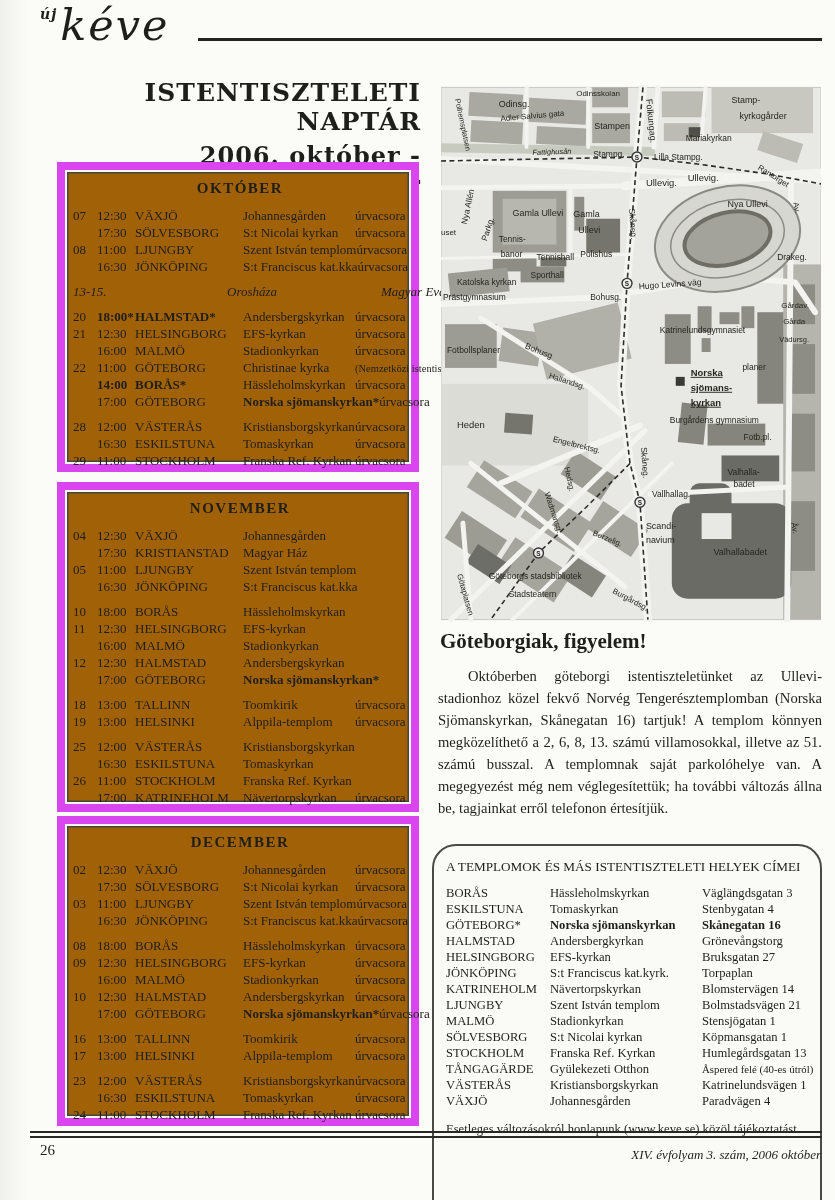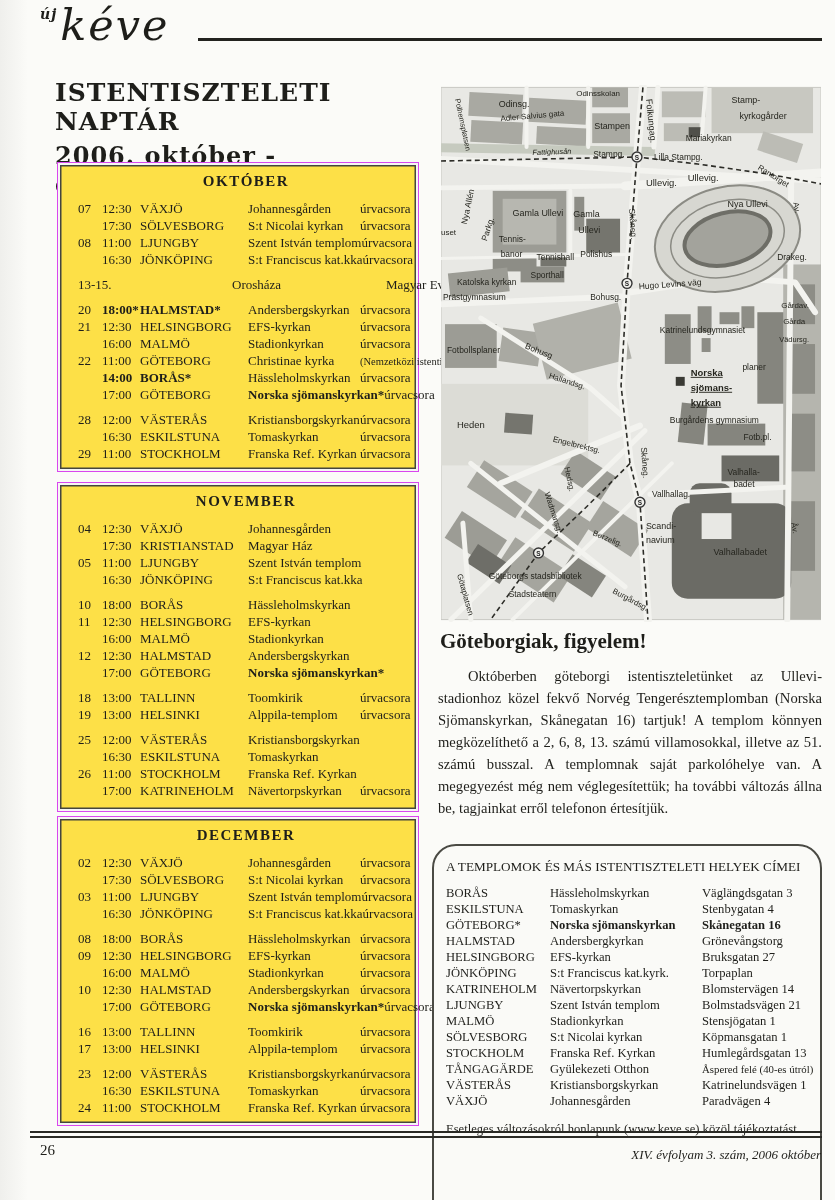--- a/index.html
+++ b/index.html
@@ -11,41 +11,41 @@
 
   
   .logo{position:absolute;left:40px;top:4px;display:flex;align-items:flex-start;}
   .logo-uj{font-size:14px;font-weight:bold;font-style:italic;letter-spacing:1px;margin-top:2px;
            font-family:"DejaVu Serif",serif;}
   .logo-keve{font-size:43px;line-height:1;font-style:italic;font-weight:normal;letter-spacing:2px;
            font-family:"DejaVu Serif",serif;margin-left:3px;}
   .masthead-rule{position:absolute;left:198px;right:13px;top:38px;height:0;border-top:3px solid #23231f;}
 
   
-  .cal-title{position:absolute;left:55px;top:78px;width:366px;text-align:left;
+  .cal-title{position:absolute;left:55px;top:78px;width:366px;text-align:right;
              font-family:"DejaVu Serif",serif;font-weight:bold;}
   .cal-title-1{font-size:25px;letter-spacing:1px;}
   .cal-title-2{font-size:24px;margin-top:5px;letter-spacing:1px;}
 
   
-  .month-box{position:absolute;left:57px;width:362px;background:#fde047;box-sizing:border-box;
-             border:1px solid #d946ef;
+  .month-box{position:absolute;left:57px;width:362px;background:#a16207;box-sizing:border-box;
+             border:8px solid #d946ef;
              box-shadow:inset 0 0 0 2px #f6f6f3, inset 0 0 0 3.5px #45453f;
-             padding:8px 4px 0 20px;}
+             padding:8px 4px 0 8px;}
   .box-oct{top:162px;height:310px;}
   .box-nov{top:482px;height:330px;}
   .box-dec{top:816px;height:310px;}
   .month-title{text-align:center;font-weight:bold;font-size:15px;letter-spacing:1.5px;margin:2px 0 11px;}
   .cal-row{display:flex;align-items:baseline;height:17px;font-size:13px;white-space:nowrap;}
   .cal-row .d{width:24px;flex:none;}
   .cal-row .t{width:38px;flex:none;}
   .cal-row .c{width:100px;flex:none;margin-right:8px;}
   .cal-row .p{min-width:112px;flex:none;}
   .cal-row .n{flex:none;}
-  .cal-row.it{gap:46px;}
+  .cal-row.it{font-style:italic;gap:46px;}
   .cal-row .b{font-weight:bold;}
   .small-note{font-size:10.5px;}
   .spacer{height:8px;}
 
   
   .map-wrap{position:absolute;left:441px;top:85px;width:380px;height:537px;}
   .map-wrap svg{display:block;width:100%;height:100%;}
 
   
   .notice-heading{position:absolute;left:440px;top:629px;width:382px;margin:0;

